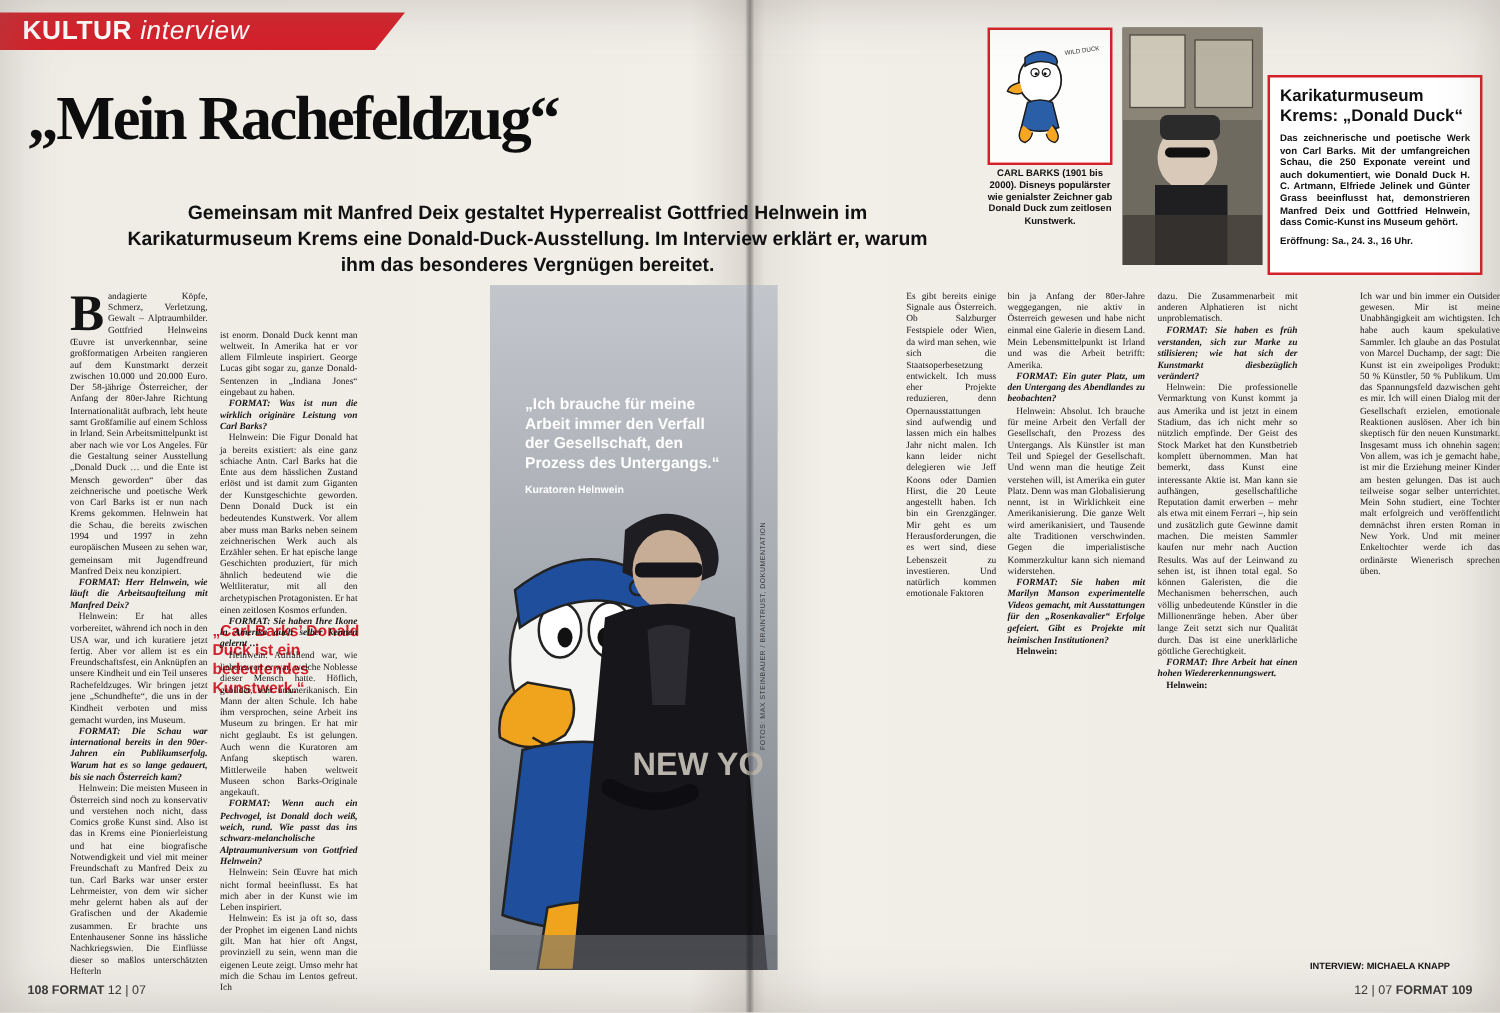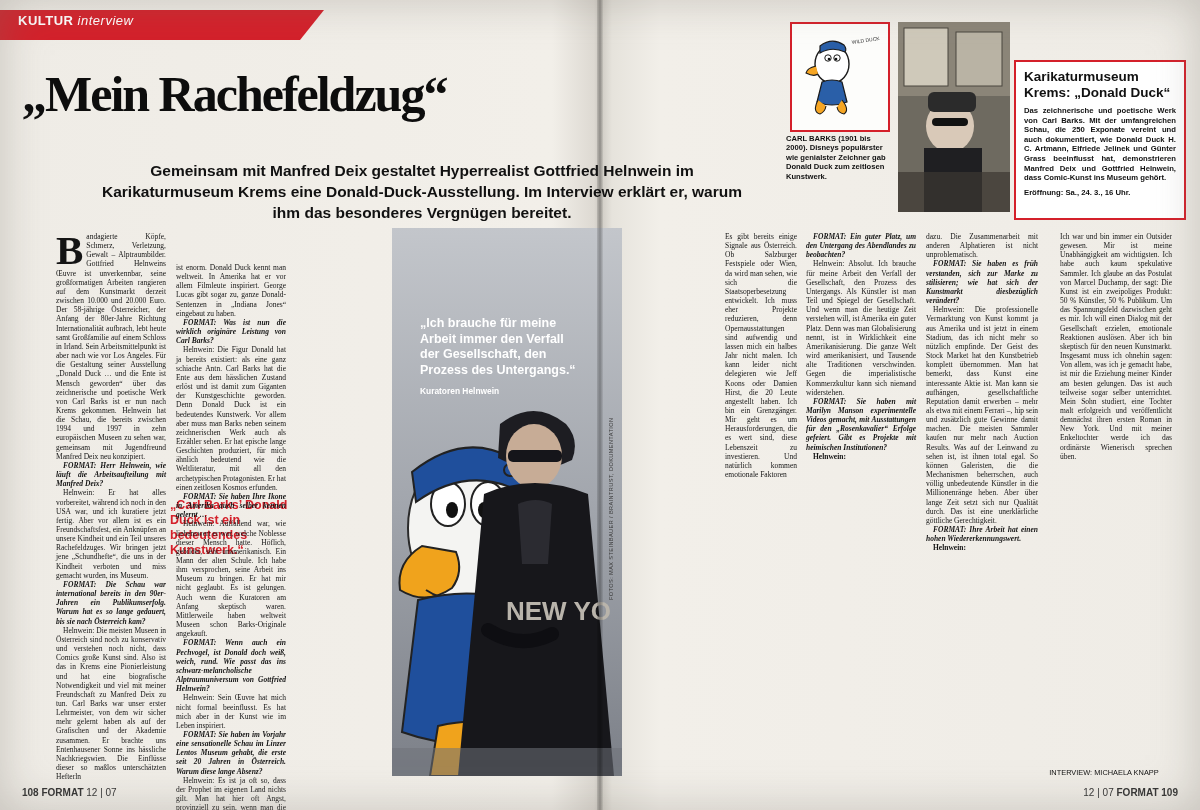--- a/index.html
+++ b/index.html
@@ -14,36 +14,36 @@
   .spread{position:absolute;inset:0;background:
      linear-gradient(90deg,#efece6 0%,#f2efe9 46%,#ddd9d2 49.5%,#cdc9c2 50%,#e6e3dc 51%,#f2efe9 55%,#efece6 100%);}
   .gutter{position:absolute;left:597px;top:0;width:6px;height:810px;
      background:linear-gradient(90deg,rgba(0,0,0,.12),rgba(0,0,0,.30),rgba(0,0,0,.06));}
 
   
   .kultur-bar{position:absolute;left:0;top:10px;width:300px;height:30px;
      background:#d4202a;}
   .kultur-bar:after{content:"";position:absolute;right:-24px;top:0;border-top:30px solid #d4202a;border-right:24px solid transparent;}
   .kultur-txt{position:absolute;left:18px;top:13px;font-family:"Liberation Sans",sans-serif;
-     font-size:13px;letter-spacing:.5px;color:#fff;}
+     font-size:21px;letter-spacing:.5px;color:#fff;}
   .kultur-txt b{font-weight:700;}
   .kultur-txt i{font-style:italic;font-weight:400;}
 
   
   .headline{position:absolute;left:22px;top:56px;width:760px;
      font-size:50px;line-height:76px;font-weight:700;letter-spacing:-2px;
      font-family:"Liberation Serif",serif;color:#0d0d0d;}
   .dek{position:absolute;left:92px;top:160px;width:660px;text-align:center;
      font-family:"Liberation Sans",sans-serif;font-weight:700;font-size:15.5px;line-height:21px;color:#111;}
 
   
   .barks-box{position:absolute;left:790px;top:22px;width:100px;height:110px;
      background:#fff;border:2px solid #d4202a;box-sizing:border-box;overflow:hidden;}
   .barks-cap{position:absolute;left:786px;top:134px;width:108px;
-     font-family:"Liberation Sans",sans-serif;font-size:7.6px;line-height:9.4px;font-weight:700;color:#111;}
+     font-family:"Liberation Sans",sans-serif;font-size:7.6px;line-height:9.4px;font-weight:700;text-align:center;color:#111;}
   .photo-box{position:absolute;left:898px;top:22px;width:112px;height:190px;background:#4b4740;overflow:hidden;}
   .museum-box{position:absolute;left:1014px;top:60px;width:172px;height:160px;
      border:2px solid #d4202a;background:#fff;box-sizing:border-box;padding:7px 8px;}
   .museum-title{font-family:Liberation Sans, sans-serif;font-weight:700;font-size:13.5px;line-height:16px;color:#111;margin-bottom:5px;}
   .museum-body{font-family:"Liberation Sans",sans-serif;font-weight:700;font-size:7.7px;line-height:9.6px;color:#111;text-align:justify;}
   .museum-open{font-family:"Liberation Sans",sans-serif;font-weight:700;font-size:7.7px;line-height:9.6px;color:#111;margin-top:5px;}
 
   
   .col{position:absolute;top:232px;width:110px;font-size:7.5px;line-height:9.15px;text-align:justify;
        color:#141414;}
@@ -51,38 +51,38 @@
   .col p.noind{text-indent:0;}
   .col .fmt{font-weight:700;font-style:italic;}
   .col .hw{font-weight:700;}
   .drop{float:left;font-size:41px;line-height:33px;font-weight:700;padding:2px 3px 0 0;font-family:"Liberation Serif",serif;}
 
   #c1{left:56px;height:545px;}
   #c2{left:176px;height:545px;margin-top:31px;}
   #c5{left:725px;width:72px;height:545px;}
   #c6{left:806px;width:110px;height:545px;}
   #c7{left:926px;width:112px;height:545px;}
-  #c8{left:1060px;width:112px;height:545px;}
+  #c8{left:1088px;width:112px;height:545px;}
 
   
   .pq-red{position:absolute;left:170px;top:498px;width:118px;
      font-family:"Liberation Sans",sans-serif;font-weight:700;font-size:12.5px;line-height:15px;color:#d4202a;}
   .pq-white{position:absolute;left:420px;top:316px;width:160px;color:#fff;
      font-family:"Liberation Sans",sans-serif;font-weight:700;font-size:12.5px;line-height:15.5px;}
   .pq-white .src{display:block;margin-top:6px;font-size:8.4px;font-weight:700;}
 
   
   .photo-main{position:absolute;left:392px;top:228px;width:230px;height:548px;overflow:hidden;
      background:linear-gradient(180deg,#b9bcc2 0%,#9fa3ab 45%,#7d818a 100%);}
   .credit{position:absolute;left:608px;top:600px;transform:rotate(-90deg);transform-origin:left top;
      font-family:"Liberation Sans",sans-serif;font-size:5.6px;letter-spacing:.4px;color:#3a3a3a;white-space:nowrap;}
 
   
   .interview-credit{position:absolute;left:1048px;top:768px;width:112px;text-align:center;
-     font-family:"Liberation Sans",sans-serif;font-weight:400;font-size:7.4px;color:#111;}
+     font-family:"Liberation Sans",sans-serif;font-weight:700;font-size:7.4px;color:#111;}
 
   
   .folio-l{position:absolute;left:22px;bottom:12px;font-family:"Liberation Sans",sans-serif;font-size:10px;color:#333;}
   .folio-l b{font-weight:700;}
   .folio-r{position:absolute;right:22px;bottom:12px;font-family:"Liberation Sans",sans-serif;font-size:10px;color:#333;}
   .folio-r b{font-weight:700;}
 
   .edge-shadow{position:absolute;inset:0;pointer-events:none;
      box-shadow:inset 0 0 46px rgba(120,115,105,.35);}
 </style>
@@ -194,29 +194,29 @@
 </div>
 
 <div class="col" id="c2">
   <p class="noind">ist enorm. Donald Duck kennt man weltweit. In Amerika hat er vor allem Filmleute inspiriert. George Lucas gibt sogar zu, ganze Donald-Sentenzen in „Indiana Jones“ eingebaut zu haben.</p>
   <p class="fmt">FORMAT: Was ist nun die wirklich originäre Leistung von Carl Barks?</p>
   <p>Helnwein: Die Figur Donald hat ja bereits existiert: als eine ganz schiache Antn. Carl Barks hat die Ente aus dem hässlichen Zustand erlöst und ist damit zum Giganten der Kunstgeschichte geworden. Denn Donald Duck ist ein bedeutendes Kunstwerk. Vor allem aber muss man Barks neben seinem zeichnerischen Werk auch als Erzähler sehen. Er hat epische lange Geschichten produziert, für mich ähnlich bedeutend wie die Weltliteratur, mit all den archetypischen Protagonisten. Er hat einen zeitlosen Kosmos erfunden.</p>
   <p class="fmt">FORMAT: Sie haben Ihre Ikone in Amerika auch selber kennen gelernt …</p>
   <p>Helnwein: Auffallend war, wie liebenswert er war, welche Noblesse dieser Mensch hatte. Höflich, gebildet, sehr unamerikanisch. Ein Mann der alten Schule. Ich habe ihm versprochen, seine Arbeit ins Museum zu bringen. Er hat mir nicht geglaubt. Es ist gelungen. Auch wenn die Kuratoren am Anfang skeptisch waren. Mittlerweile haben weltweit Museen schon Barks-Originale angekauft.</p>
   <p class="fmt">FORMAT: Wenn auch ein Pechvogel, ist Donald doch weiß, weich, rund. Wie passt das ins schwarz-melancholische Alptraumuniversum von Gottfried Helnwein?</p>
   <p>Helnwein: Sein Œuvre hat mich nicht formal beeinflusst. Es hat mich aber in der Kunst wie im Leben inspiriert.</p>
-  <p class="fmt">FORMAT: Sie haben im Vorjahr eine sensationelle Schau im Linzer Lentos Museum gehabt, die erste seit 20 Jahren in Österreich. Warum diese lange Absenz?</p>
   <p>Helnwein: Es ist ja oft so, dass der Prophet im eigenen Land nichts gilt. Man hat hier oft Angst, provinziell zu sein, wenn man die eigenen Leute zeigt. Umso mehr hat mich die Schau im Lentos gefreut. Ich</p>
 </div>
 
 <div class="col" id="c5">
   <p class="noind">Es gibt bereits einige Signale aus Österreich. Ob Salzburger Festspiele oder Wien, da wird man sehen, wie sich die Staatsoperbesetzung entwickelt. Ich muss eher Projekte reduzieren, denn Opernausstattungen sind aufwendig und lassen mich ein halbes Jahr nicht malen. Ich kann leider nicht delegieren wie Jeff Koons oder Damien Hirst, die 20 Leute angestellt haben. Ich bin ein Grenzgänger. Mir geht es um Herausforderungen, die es wert sind, diese Lebenszeit zu investieren. Und natürlich kommen emotionale Faktoren</p>
 </div>
 
 <div class="col" id="c6">
+  <p class="noind">bin ja Anfang der 80er-Jahre weggegangen, nie aktiv in Österreich gewesen und habe nicht einmal eine Galerie in diesem Land. Mein Lebensmittelpunkt ist Irland und was die Arbeit betrifft: Amerika.</p>
   <p class="fmt">FORMAT: Ein guter Platz, um den Untergang des Abendlandes zu beobachten?</p>
   <p>Helnwein: Absolut. Ich brauche für meine Arbeit den Verfall der Gesellschaft, den Prozess des Untergangs. Als Künstler ist man Teil und Spiegel der Gesellschaft. Und wenn man die heutige Zeit verstehen will, ist Amerika ein guter Platz. Denn was man Globalisierung nennt, ist in Wirklichkeit eine Amerikanisierung. Die ganze Welt wird amerikanisiert, und Tausende alte Traditionen verschwinden. Gegen die imperialistische Kommerzkultur kann sich niemand widerstehen.</p>
   <p class="fmt">FORMAT: Sie haben mit Marilyn Manson experimentelle Videos gemacht, mit Ausstattungen für den „Rosenkavalier“ Erfolge gefeiert. Gibt es Projekte mit heimischen Institutionen?</p>
   <p class="hw">Helnwein:</p>
 </div>
 
 <div class="col" id="c7">
   <p class="noind">dazu. Die Zusammenarbeit mit anderen Alphatieren ist nicht unproblematisch.</p>
   <p class="fmt">FORMAT: Sie haben es früh verstanden, sich zur Marke zu stilisieren; wie hat sich der Kunstmarkt diesbezüglich verändert?</p>
   <p>Helnwein: Die professionelle Vermarktung von Kunst kommt ja aus Amerika und ist jetzt in einem Stadium, das ich nicht mehr so nützlich empfinde. Der Geist des Stock Market hat den Kunstbetrieb komplett übernommen. Man hat bemerkt, dass Kunst eine interessante Aktie ist. Man kann sie aufhängen, gesellschaftliche Reputation damit erwerben – mehr als etwa mit einem Ferrari –, hip sein und zusätzlich gute Gewinne damit machen. Die meisten Sammler kaufen nur mehr nach Auction Results. Was auf der Leinwand zu sehen ist, ist ihnen total egal. So können Galeristen, die die Mechanismen beherrschen, auch völlig unbedeutende Künstler in die Millionenränge heben. Aber über lange Zeit setzt sich nur Qualität durch. Das ist eine unerklärliche göttliche Gerechtigkeit.</p>

